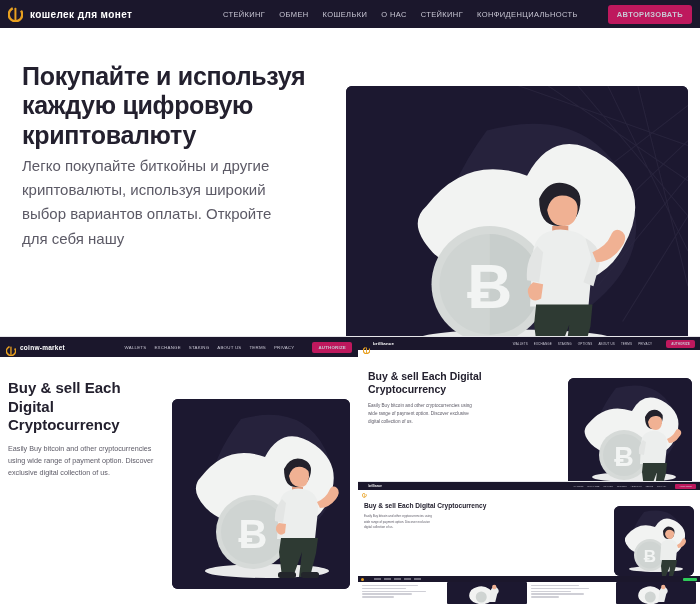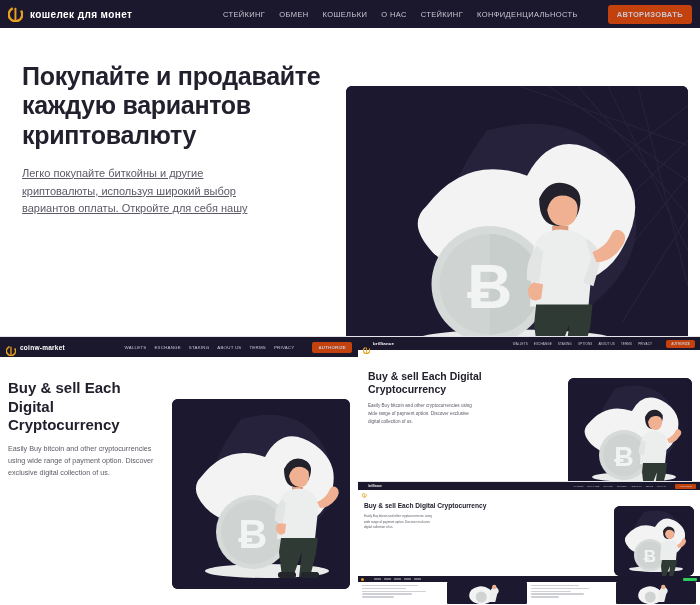--- a/index.html
+++ b/index.html
@@ -17,42 +17,42 @@
 
   
   .site { position: absolute; background: #fff; overflow: hidden; }
 
   .navbar { display: flex; align-items: center; background: #1b172c; width: 100%; }
   .brand { display: flex; align-items: center; }
   .coin-ico { display: inline-block; border-radius: 50%; position: relative; }
   .brand-name { color: #fff; font-weight: bold; letter-spacing: .04em; white-space: nowrap; }
   .nav-links { display: flex; align-items: center; margin-left: auto; }
   .nav-links span { color: #c9c7d4; white-space: nowrap; letter-spacing: .05em; }
-  .auth-btn { background: #c2410c; color: #fff; font-weight: bold; text-align: center;
+  .auth-btn { background: #be185d; color: #fff; font-weight: bold; text-align: center;
               white-space: nowrap; letter-spacing: .04em; }
 
   .hero { display: flex; width: 100%; }
   .hero-copy { flex: 1; }
   .h-title { color: #23202e; font-weight: bold; }
   .h-sub { color: #5c5a66; }
 
   .art { background: #1c1830; border-radius: 6px; position: relative; overflow: hidden; flex-shrink: 0; }
   .art svg { display: block; width: 100%; height: 100%; }
 
   
   #panel-ru { left: 0; top: 0; width: 700px; height: 340px; z-index: 2; }
   #panel-ru .navbar { height: 28px; padding: 0 8px; }
   #panel-ru .coin-ico { width: 15px; height: 15px; }
   #panel-ru .brand-name { font-size: 10px; margin-left: 7px; }
   #panel-ru .nav-links { gap: 14px; }
   #panel-ru .nav-links span { font-size: 7.5px; }
   #panel-ru .auth-btn { font-size: 7px; padding: 5px 9px; border-radius: 3px; margin-left: 16px; }
   #panel-ru .hero { padding: 34px 12px 0 22px; gap: 16px; }
   #panel-ru .h-title { font-size: 25px; line-height: 1.17; letter-spacing: -.3px; }
-  #panel-ru .h-sub { font-size: 11px; line-height: 1.62; margin-top: 15px; max-width: 255px; text-decoration: underline; }
+  #panel-ru .h-sub { font-size: 15px; line-height: 1.62; margin-top: 4px; max-width: 255px; }
   #panel-ru .art { width: 342px; height: 278px; margin-top: 24px; }
 
   
   #panel-en { left: 0; top: 336px; width: 358px; height: 269px; z-index: 3;
               border-top: 1px solid #e6e6ea; }
   #panel-en .navbar { height: 20px; padding: 0 6px; }
   #panel-en .coin-ico { width: 10px; height: 10px; }
   #panel-en .brand-name { font-size: 6.5px; margin-left: 4px; }
   #panel-en .nav-links { gap: 8px; }
   #panel-en .nav-links span { font-size: 4.4px; }
@@ -140,21 +140,21 @@
         <span>ОБМЕН</span>
         <span>КОШЕЛЬКИ</span>
         <span>О НАС</span>
         <span>СТЕЙКИНГ</span>
         <span>КОНФИДЕНЦИАЛЬНОСТЬ</span>
         <span class="auth-btn">АВТОРИЗОВАТЬ</span>
       </nav>
     </div>
     <div class="hero">
       <div class="hero-copy">
-        <h1 class="h-title">Покупайте и продавайте каждую вариантов криптовалюту</h1>
+        <h1 class="h-title">Покупайте и используя каждую цифровую криптовалюту</h1>
         <p class="h-sub">Легко покупайте биткойны и другие криптовалюты, используя широкий выбор вариантов оплаты. Откройте для себя нашу</p>
       </div>
       <div class="art">
         <svg viewBox="0 0 340 278" preserveAspectRatio="xMidYMid slice">
           <rect width="340" height="278" fill="#1c1830"></rect>
           <g opacity=".1" stroke="#8f8aa8" stroke-width="1">
             <path d="M170 0 L340 60 M200 0 L340 95 M230 0 L340 130 M260 0 L340 165 M290 0 L340 200"></path>
             <path d="M340 20 L210 120 M340 55 L230 160 M340 90 L250 200 M340 130 L275 235"></path>
           </g>
           <path d="M140 45 q95 -25 135 45 q38 72 -30 128 q-72 58 -128 -10 q-50 -64 23 -163 Z" fill="#2a2640" opacity=".75"></path>

